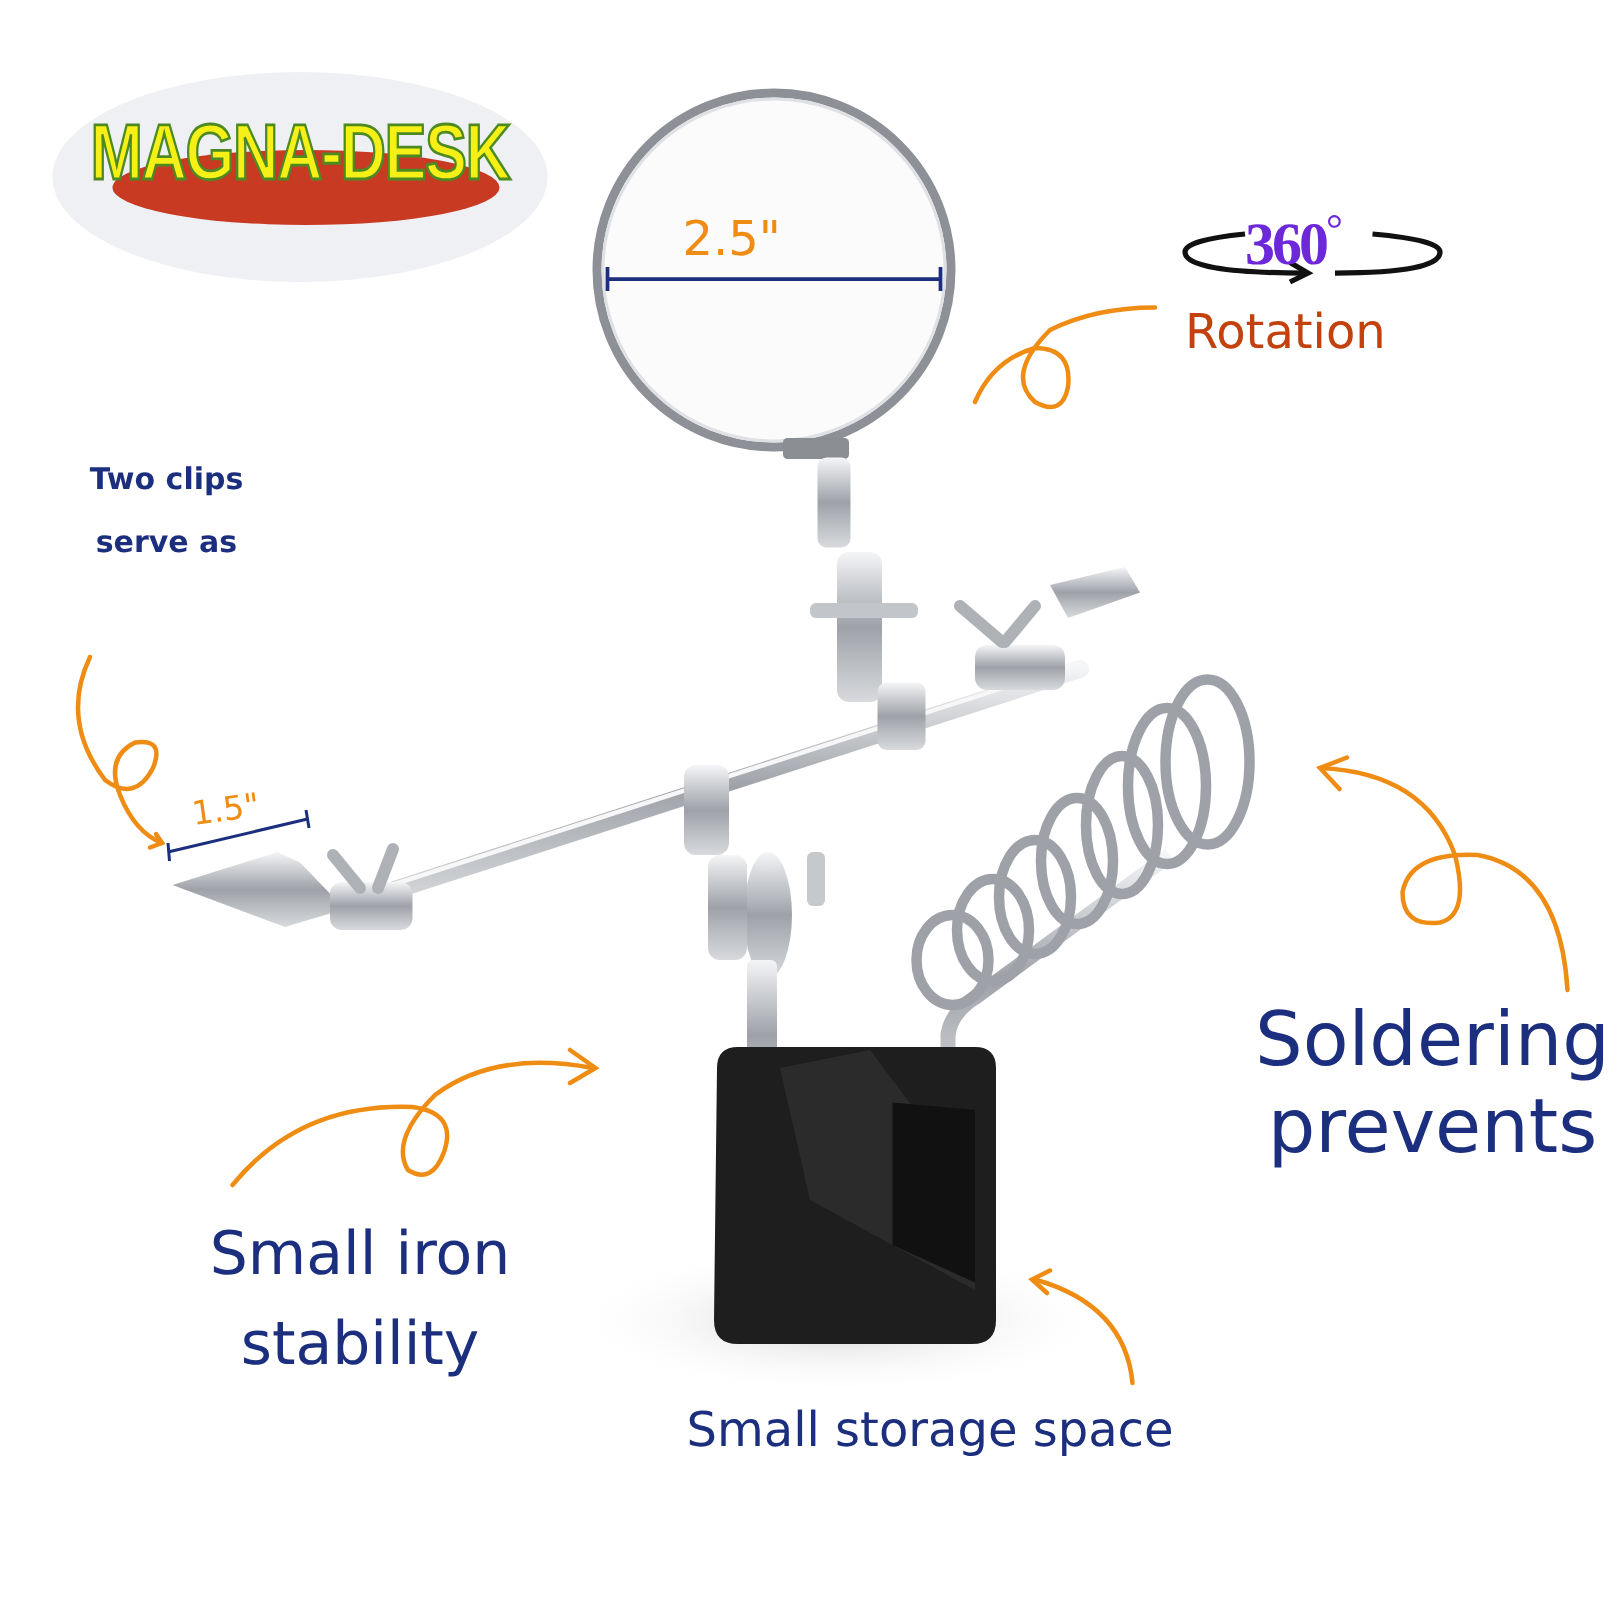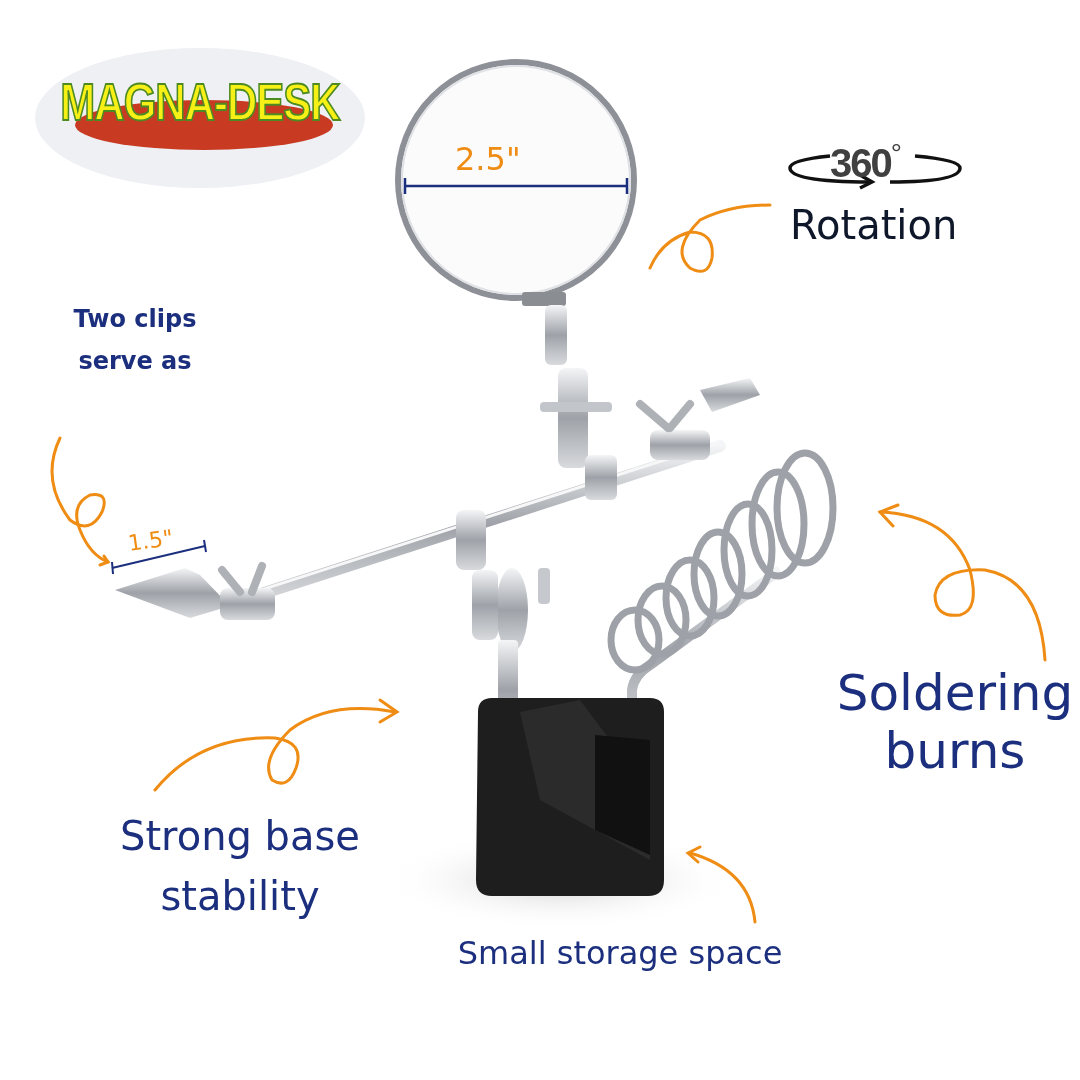--- a/index.html
+++ b/index.html
@@ -4,24 +4,24 @@
 <style>
   html, body { margin:0; padding:0; }
   body { width:1080px; height:1080px; position:relative; overflow:hidden; background:#ffffff; font-family:"Liberation Sans", sans-serif; }
   .abs { position:absolute; }
   .navy { color:#1b2f7e; }
   .orange { color:#ef8c14; }
   .logo { left:35px; top:48px; width:330px; height:140px; }
   .logo-bg { position:absolute; left:0; top:0; width:330px; height:140px; border-radius:50%; background:#eef0f3; }
   .logo-red { position:absolute; left:40px; top:52px; width:258px; height:50px; border-radius:50%; background:#c83a22; }
   .logo-text { position:absolute; left:0; top:30px; width:330px; text-align:center; font-family:"Liberation Sans", sans-serif; font-weight:bold; font-size:42px; color:#f7f016; letter-spacing:-1px; transform:scaleY(1.25); -webkit-text-stroke:1.5px #4d8a22; }
-  .rot-num { left:830px; top:138px; font-size:40px; font-weight:bold; color:#404040; font-family:Liberation Sans, sans-serif; letter-spacing:-2px; }
-  .rot-label { left:790px; top:202px; font-size:40px; color:#0f172a; font-family:"DejaVu Sans", sans-serif; }
+  .rot-num { left:830px; top:138px; font-size:40px; font-weight:bold; color:#6d28d9; font-family:Liberation Serif, serif; letter-spacing:-2px; }
+  .rot-label { left:790px; top:202px; font-size:32px; color:#c2410c; font-family:"DejaVu Sans", sans-serif; }
   .callout { font-family:"DejaVu Sans", sans-serif; text-align:center; }
-  .clips { left:40px; top:298px; width:190px; font-size:24px; font-weight:bold; line-height:42px; }
+  .clips { left:16px; top:298px; width:190px; font-size:20px; font-weight:bold; line-height:42px; }
   .base { left:110px; top:806px; width:260px; font-size:40px; line-height:60px; }
   .storage { left:440px; top:934px; width:360px; font-size:32px;text-align:center; }
   .solder { left:830px; top:664px; width:250px; font-size:50px; line-height:58px; }
   .dim-big { left:455px; top:140px; font-size:32px; font-family:"DejaVu Sans", sans-serif; }
   .dim-small { left:128px; top:528px; font-size:22px; font-family:"DejaVu Sans", sans-serif; transform:rotate(-8deg); }
   svg.overlay { position:absolute; left:0; top:0; }
 </style>
 </head>
 <body>
 
@@ -123,22 +123,22 @@
 
 <div class="abs dim-big orange">2.5"</div>
 <div class="abs dim-small orange">1.5"</div>
 
 <div class="abs callout clips navy">
   <div>Two clips</div>
   <div>serve as</div>
 </div>
 
 <div class="abs callout base navy">
-  <div>Strong base</div>
+  <div>Small iron</div>
   <div>stability</div>
 </div>
 
 <div class="abs callout storage navy">Small storage space</div>
 
 <div class="abs callout solder navy">
   <div>Soldering</div>
-  <div>burns</div>
+  <div>prevents</div>
 </div>
 
 </body></html>

